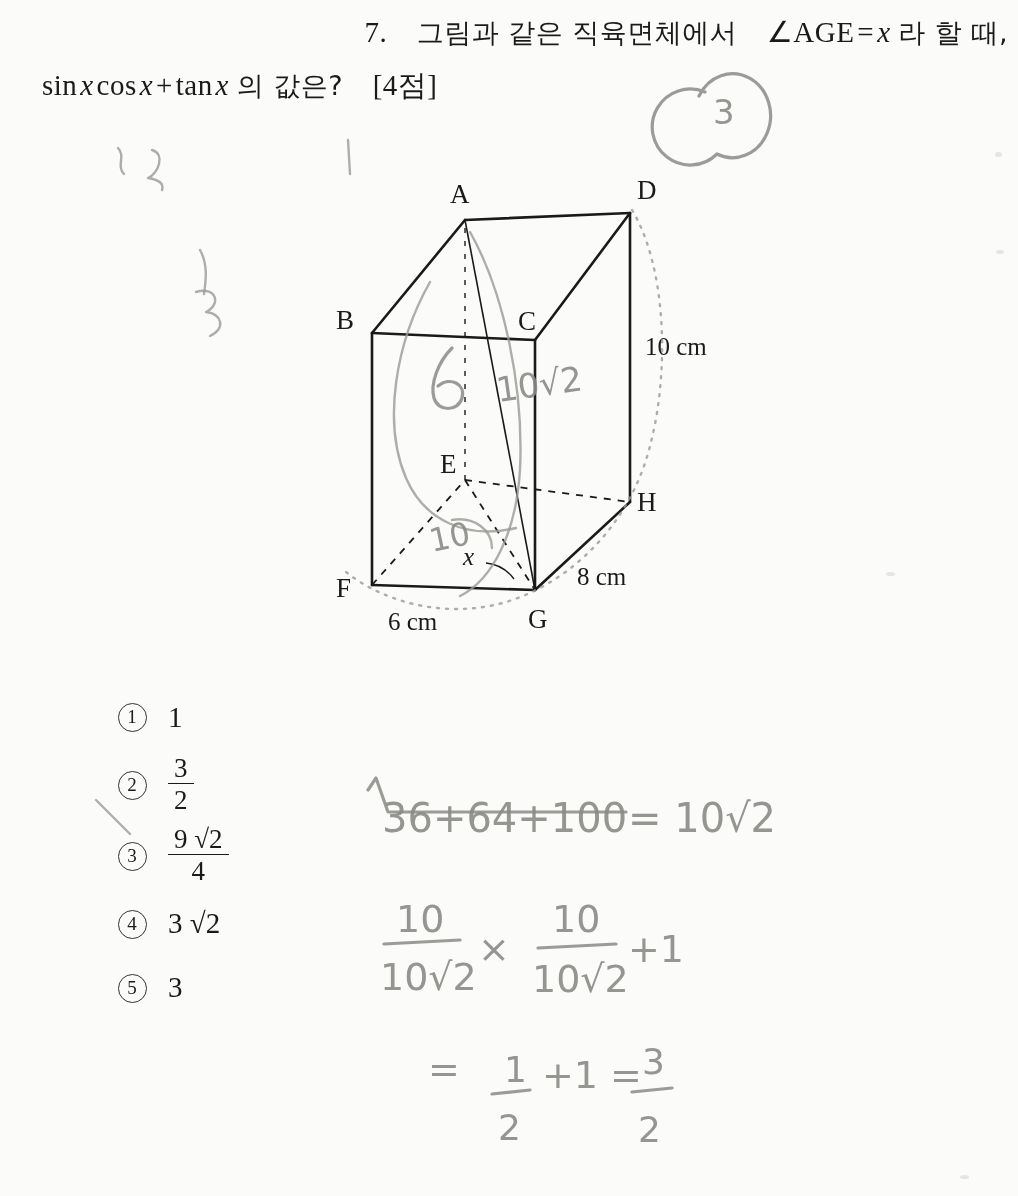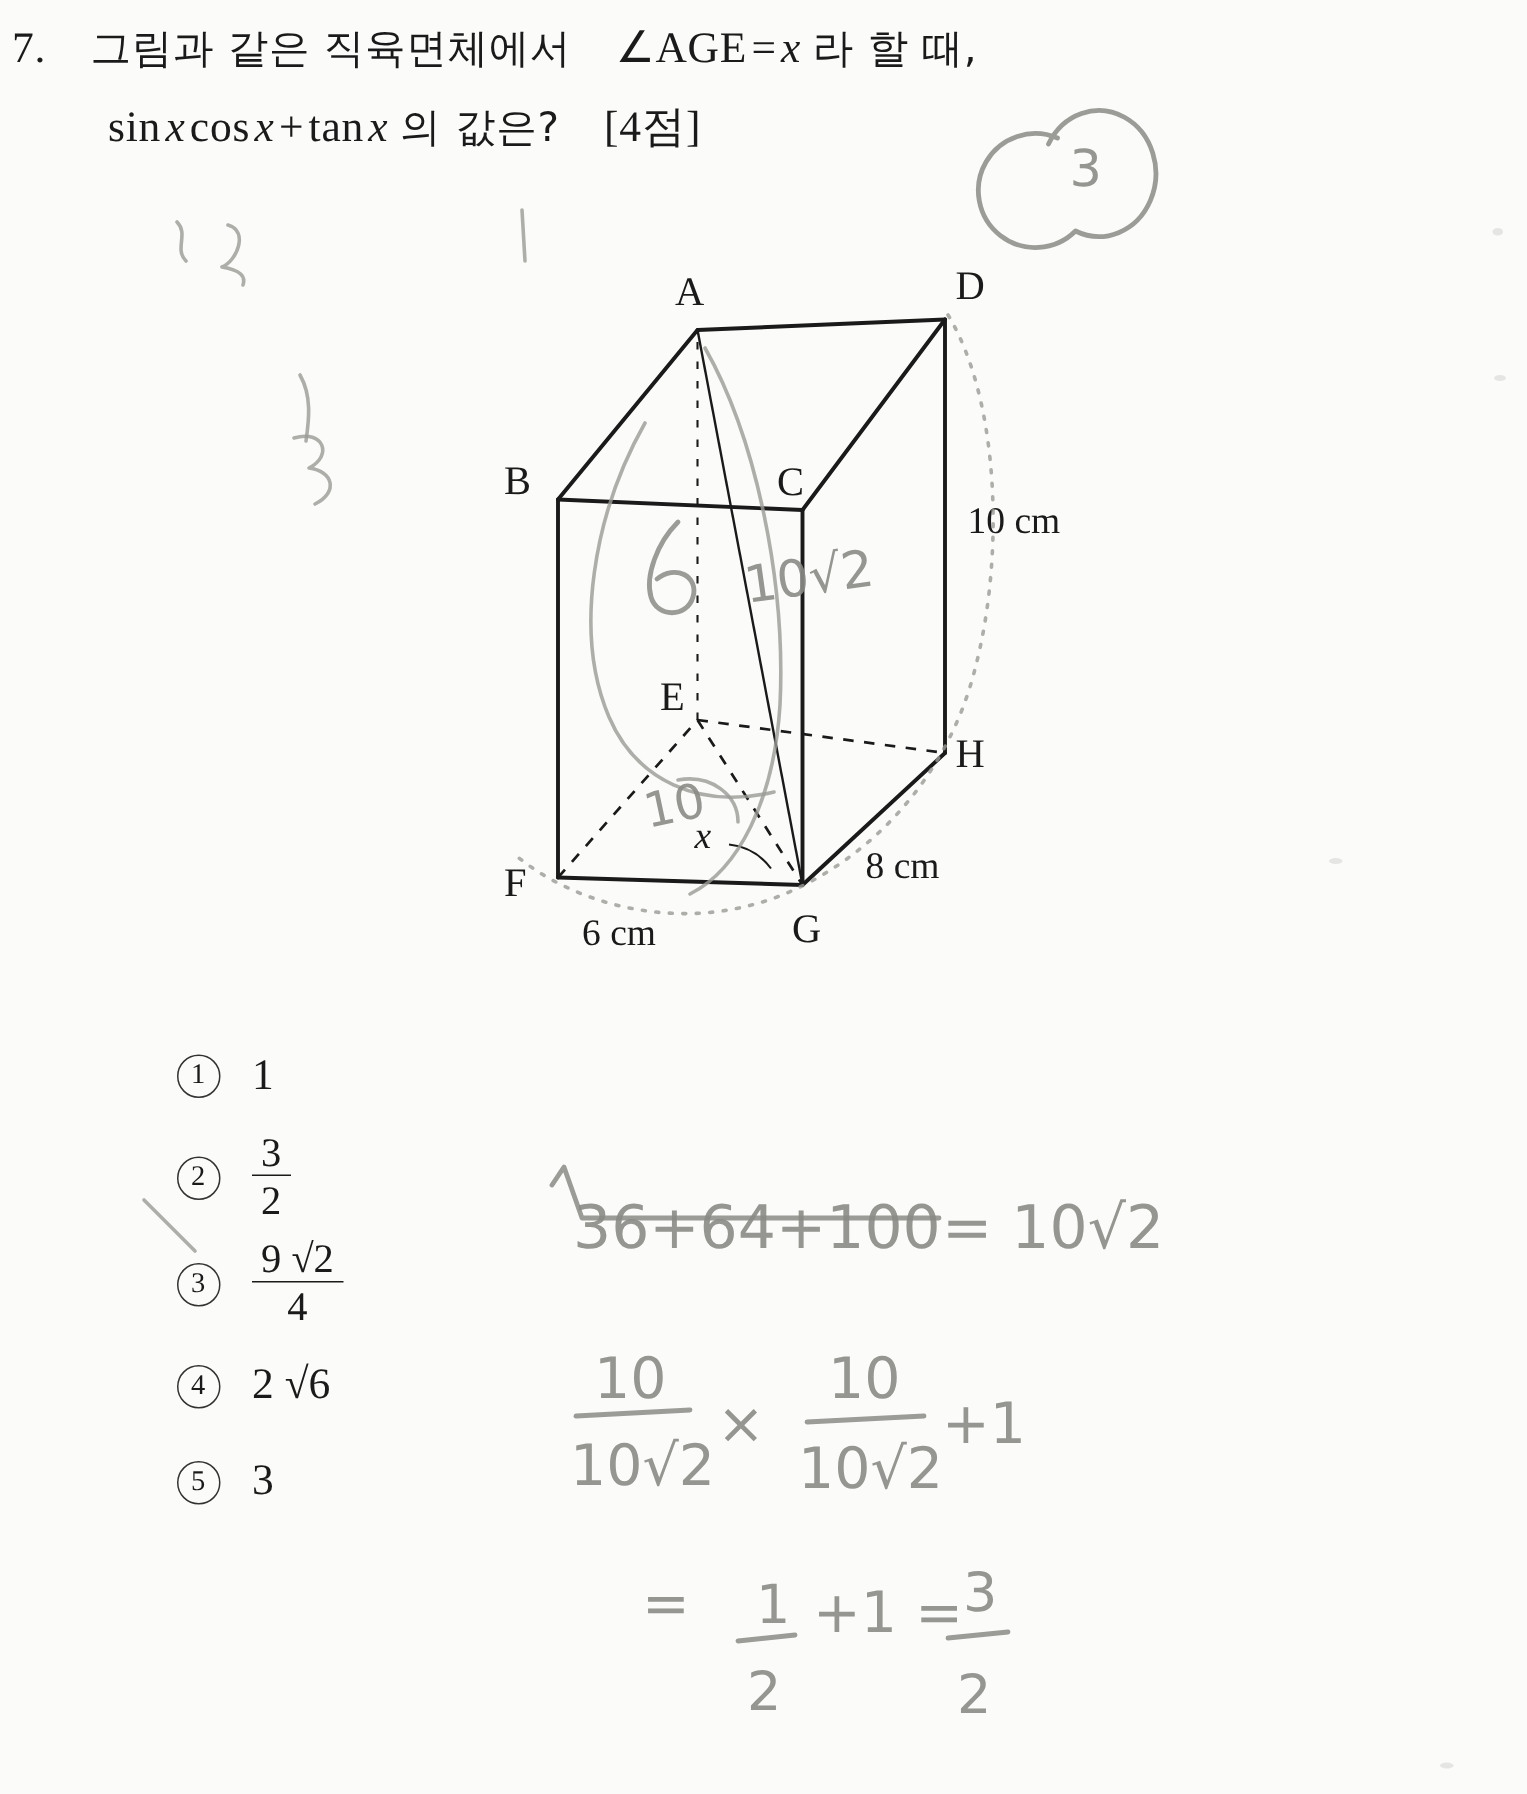--- a/index.html
+++ b/index.html
@@ -32,22 +32,22 @@
   
   .stem {
     position: absolute;
     left: 8px;
     top: 6px;
     width: 1000px;
     font-size: 29px;
     line-height: 52px;
     letter-spacing: .5px;
   }
-  .stem .ln1 { white-space: nowrap; }
-  .stem .ln2 { margin-left: 64px; white-space: nowrap; }
+  .stem .ln1 { white-space: nowrap; text-align: right; }
+  .stem .ln2 { margin-left: 34px; white-space: nowrap; }
   .kor { font-family: "DejaVu Sans", sans-serif; font-size: 27px; }
   .mathr { font-family: "Liberation Serif", serif; }
   .sp { display: inline-block; width: 14px; }
 
   
   .figure {
     position: absolute;
     left: 300px;
     top: 165px;
     width: 420px;
@@ -244,21 +244,21 @@
       <div class="cval">
         <span class="frac">
           <span class="num rad">9 √2</span>
           <span class="den">4</span>
         </span>
       </div>
     </div>
 
     <div class="choice">
       <div class="cnum"><span>4</span></div>
-      <div class="cval rad">2 √6</div>
+      <div class="cval rad">3 √2</div>
     </div>
 
     <div class="choice">
       <div class="cnum"><span>5</span></div>
       <div class="cval">3</div>
     </div>
 
   </div>
 
   <svg class="hand" width="1018" height="1196" viewBox="0 0 1018 1196">

